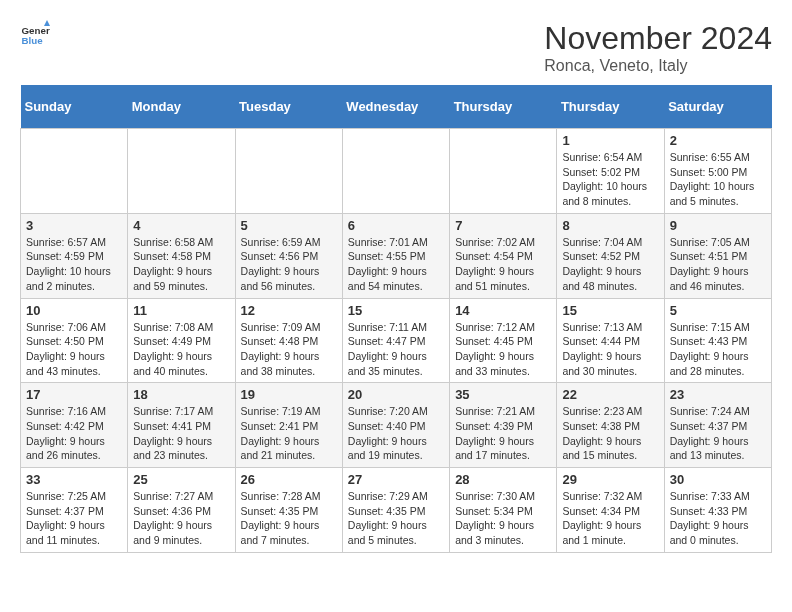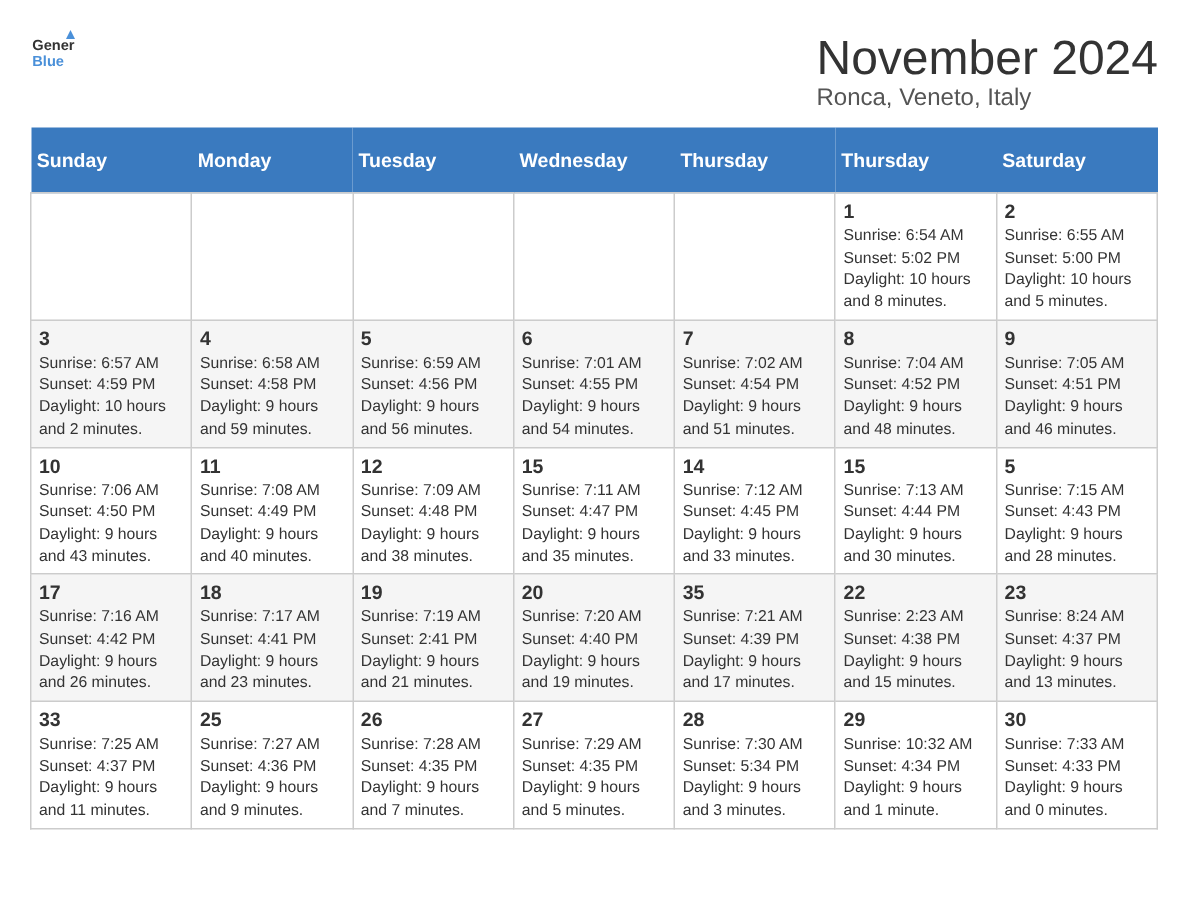--- a/index.html
+++ b/index.html
@@ -246,21 +246,21 @@
 Daylight: 9 hours and 17 minutes.</div>
         </td>
         <td>
           <span class="day-num">22</span>
           <div class="day-info">Sunrise: 2:23 AM
 Sunset: 4:38 PM
 Daylight: 9 hours and 15 minutes.</div>
         </td>
         <td>
           <span class="day-num">23</span>
-          <div class="day-info">Sunrise: 8:24 AM
+          <div class="day-info">Sunrise: 7:24 AM
 Sunset: 4:37 PM
 Daylight: 9 hours and 13 minutes.</div>
         </td>
       </tr>
       <tr>
         <td>
           <span class="day-num">33</span>
           <div class="day-info">Sunrise: 7:25 AM
 Sunset: 4:37 PM
 Daylight: 9 hours and 11 minutes.</div>
@@ -284,21 +284,21 @@
 Daylight: 9 hours and 5 minutes.</div>
         </td>
         <td>
           <span class="day-num">28</span>
           <div class="day-info">Sunrise: 7:30 AM
 Sunset: 5:34 PM
 Daylight: 9 hours and 3 minutes.</div>
         </td>
         <td>
           <span class="day-num">29</span>
-          <div class="day-info">Sunrise: 10:32 AM
+          <div class="day-info">Sunrise: 7:32 AM
 Sunset: 4:34 PM
 Daylight: 9 hours and 1 minute.</div>
         </td>
         <td>
           <span class="day-num">30</span>
           <div class="day-info">Sunrise: 7:33 AM
 Sunset: 4:33 PM
 Daylight: 9 hours and 0 minutes.</div>
         </td>
       </tr>

